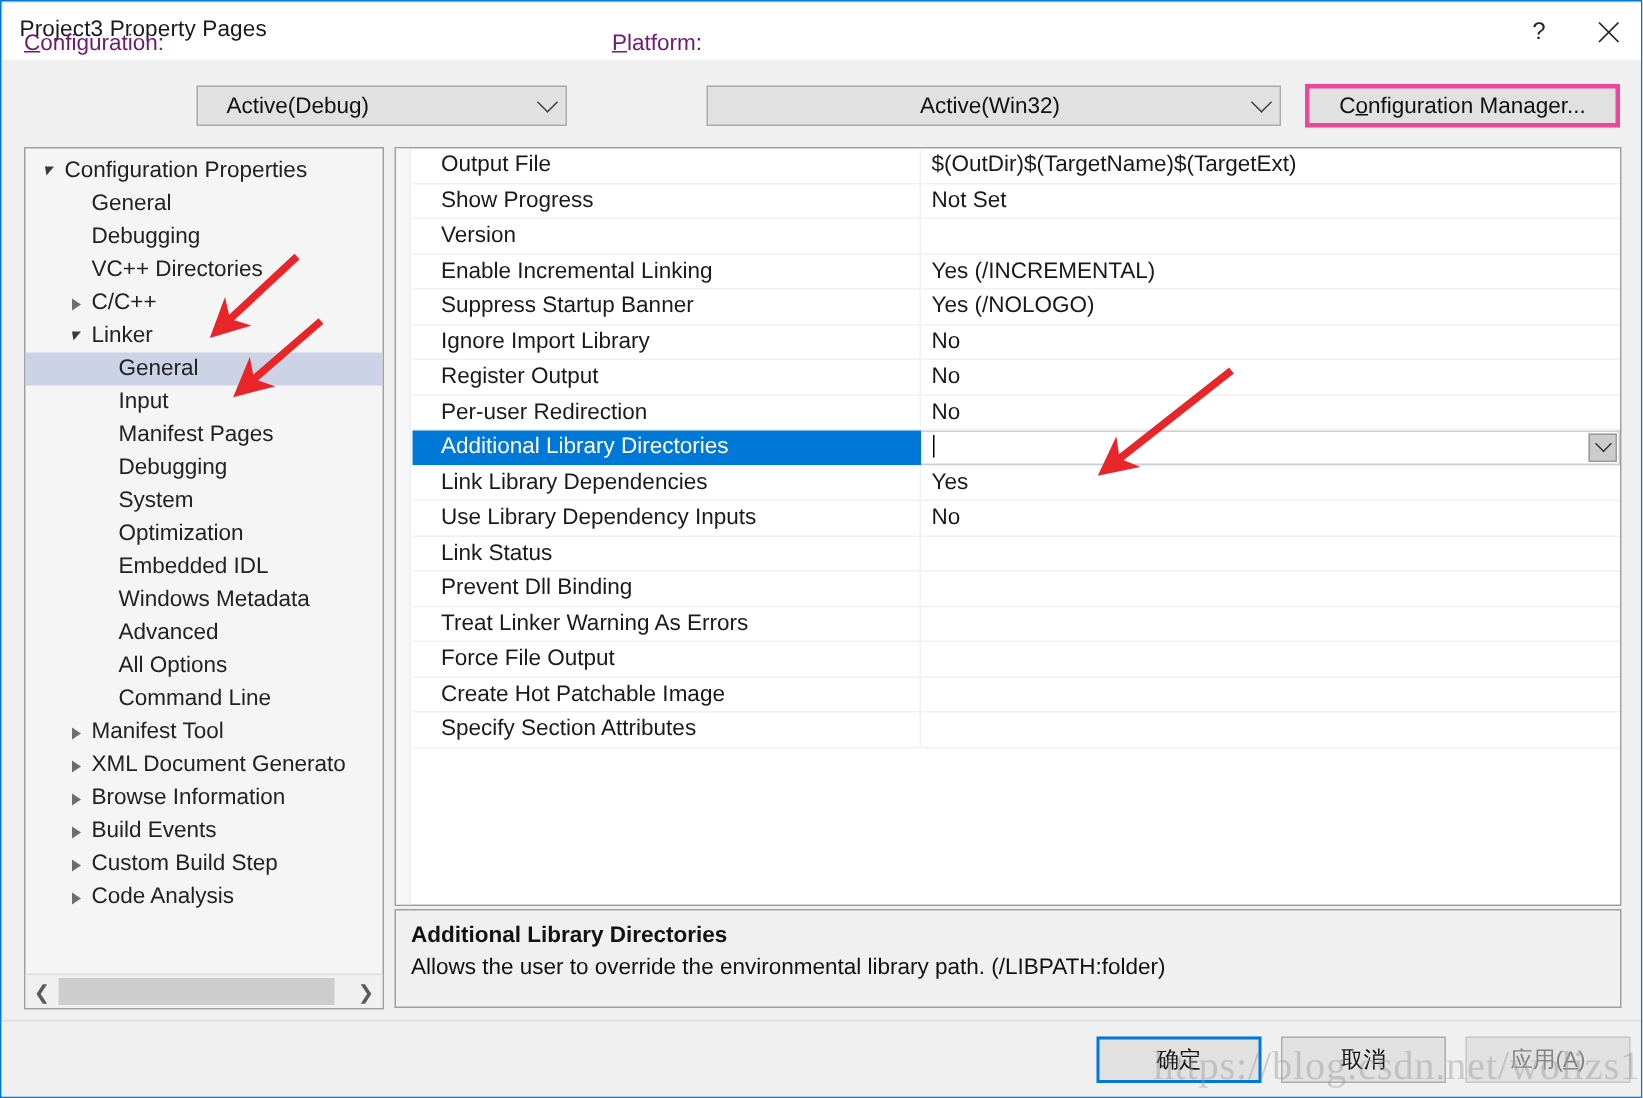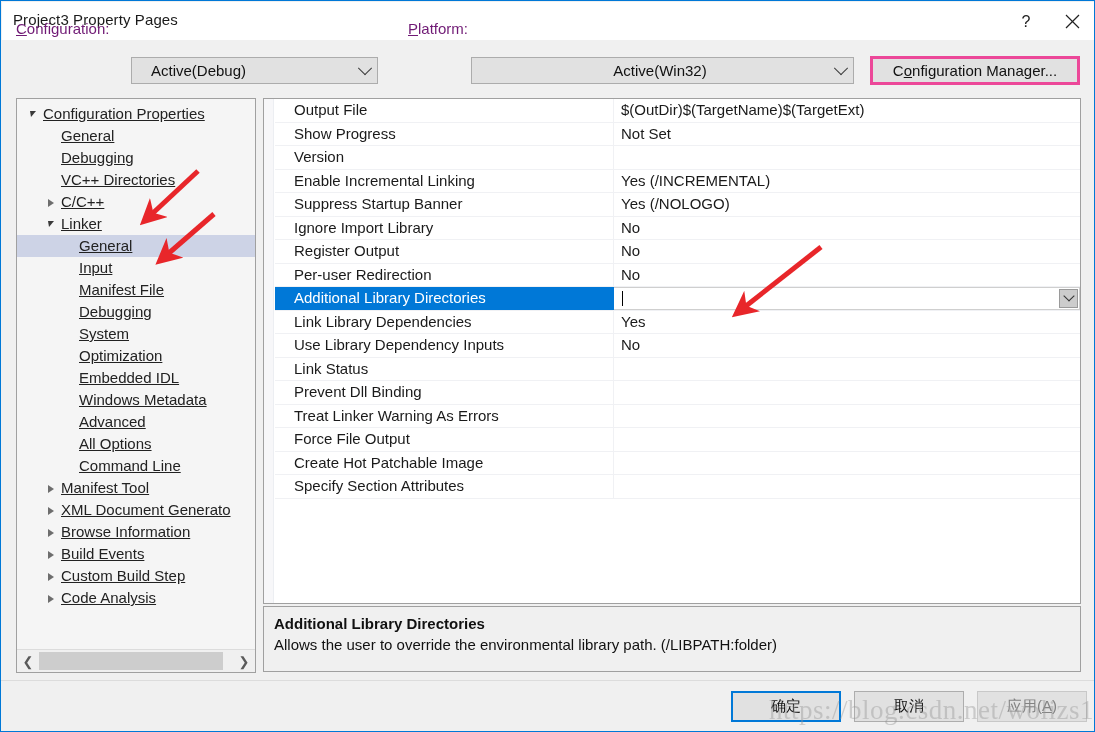--- a/index.html
+++ b/index.html
@@ -164,21 +164,20 @@
     position: absolute;
     width: 16px;
     text-align: center;
     font-size: 9px;
     color: #444;
     line-height: 22px;
   }
   .tree-item .tlabel {
     position: absolute;
     white-space: nowrap;
-    text-decoration: underline;
   }
   .tree-item.selected {
     background: #cdd3e6;
   }
   .lvl0 .tw    { left: 8px; }
   .lvl0 .tlabel{ left: 26px; }
   .lvl1 .tw    { left: 26px; }
   .lvl1 .tlabel{ left: 44px; }
   .lvl2 .tw    { left: 44px; }
   .lvl2 .tlabel{ left: 62px; }
@@ -498,21 +497,21 @@
         <div class="tree-item lvl2 selected">
           <span class="tw"></span>
           <span class="tlabel">General</span>
         </div>
         <div class="tree-item lvl2">
           <span class="tw"></span>
           <span class="tlabel">Input</span>
         </div>
         <div class="tree-item lvl2">
           <span class="tw"></span>
-          <span class="tlabel">Manifest File</span>
+          <span class="tlabel">Manifest Pages</span>
         </div>
         <div class="tree-item lvl2">
           <span class="tw"></span>
           <span class="tlabel">Debugging</span>
         </div>
         <div class="tree-item lvl2">
           <span class="tw"></span>
           <span class="tlabel">System</span>
         </div>
         <div class="tree-item lvl2">

